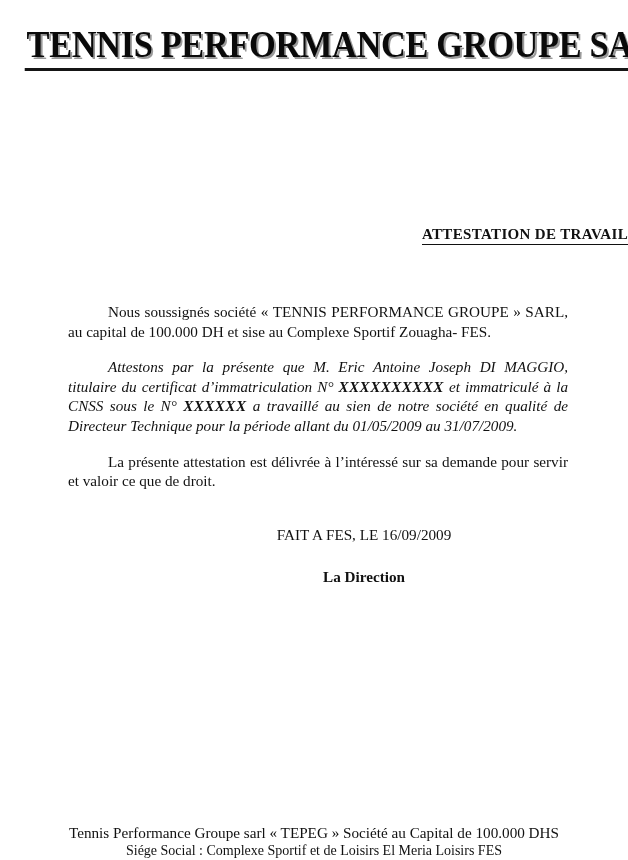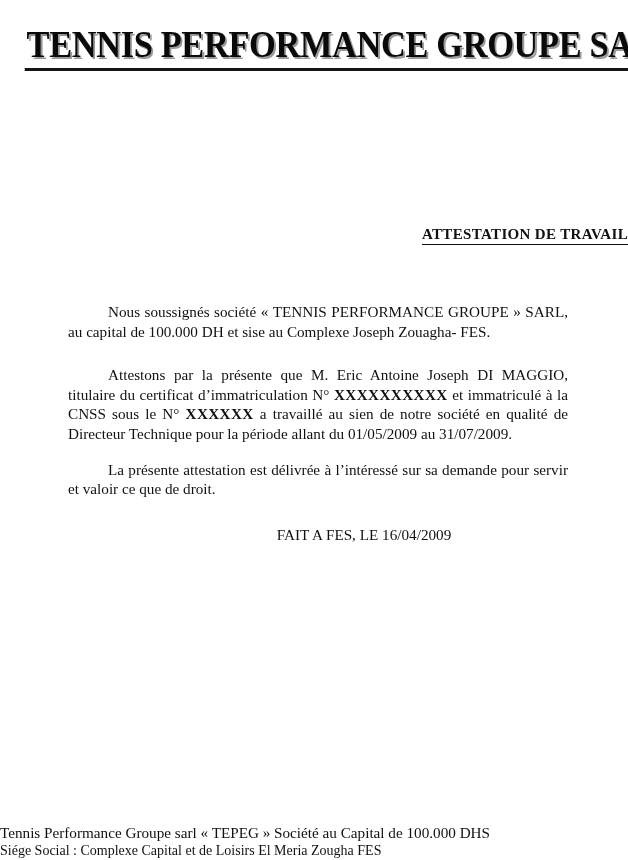--- a/index.html
+++ b/index.html
@@ -75,21 +75,22 @@
     font-size: 15.2px;
     line-height: 19.6px;
     text-align: justify;
     text-justify: inter-word;
   }
   .para {
     margin: 0;
     text-indent: 40px;
   }
   .para.gap-before {
-    margin-top: 24px;
+    margin-top: 16px;
+    font-style: italic;
   }
   .para.tight {
     margin-top: 16px;
   }
   .placeholder-x {
     font-weight: bold;
     letter-spacing: 0.4px;
   }
 
   
@@ -112,20 +113,21 @@
     padding-left: 92px;
     font-weight: 600;
   }
 
   
   .footer {
     position: absolute;
     left: 0;
     right: 0;
     bottom: 0;
+    text-align: center;
     padding-bottom: 1px;
   }
   .footer-line-1 {
     font-size: 15.2px;
     line-height: 18px;
     font-weight: 500;
     white-space: nowrap;
   }
   .footer-line-2 {
     font-size: 14px;
@@ -141,29 +143,30 @@
   <div class="letterhead">
     <div class="letterhead-title">TENNIS PERFORMANCE GROUPE SARL</div>
   </div>
 
   <div class="doc-heading">
     <span class="doc-heading-text">ATTESTATION DE TRAVAIL</span>
   </div>
 
   <div class="body-block">
 
-    <p class="para"><span>Nous soussignés société « TENNIS PERFORMANCE GROUPE » SARL, au capital de 100.000 DH et sise au Complexe Joseph Zouagha- FES.</span></p>
+    <p class="para"><span>Nous soussignés société « TENNIS PERFORMANCE GROUPE » SARL, au capital de 100.000 DH et sise au Complexe Sportif Zouagha- FES.</span></p>
 
     <p class="para gap-before"><span>Attestons par la présente que M. Eric Antoine Joseph DI MAGGIO, titulaire du certificat d’immatriculation N° </span><span class="placeholder-x">XXXXXXXXXX</span><span> et immatriculé à la CNSS sous le N° </span><span class="placeholder-x">XXXXXX</span><span> a travaillé au sien de notre société en qualité de Directeur Technique pour la période allant du 01/05/2009 au 31/07/2009.</span></p>
 
     <p class="para tight"><span>La présente attestation est délivrée à l’intéressé sur sa demande pour servir et valoir ce que de droit.</span></p>
   </div>
 
   <div class="sign-block">
-    <p class="sign-date">FAIT A FES, LE 16/04/2009</p>
+    <p class="sign-date">FAIT A FES, LE 16/09/2009</p>
+    <p class="sign-role">La Direction</p>
   </div>
 
   <div class="footer">
     <div class="footer-line-1">Tennis Performance Groupe sarl « TEPEG » Société au Capital de 100.000 DHS</div>
-    <div class="footer-line-2">Siége Social : Complexe Capital et de Loisirs El Meria Zougha FES</div>
+    <div class="footer-line-2">Siége Social : Complexe Sportif et de Loisirs El Meria Loisirs FES</div>
   </div>
 
 </div>
 
 </body></html>

